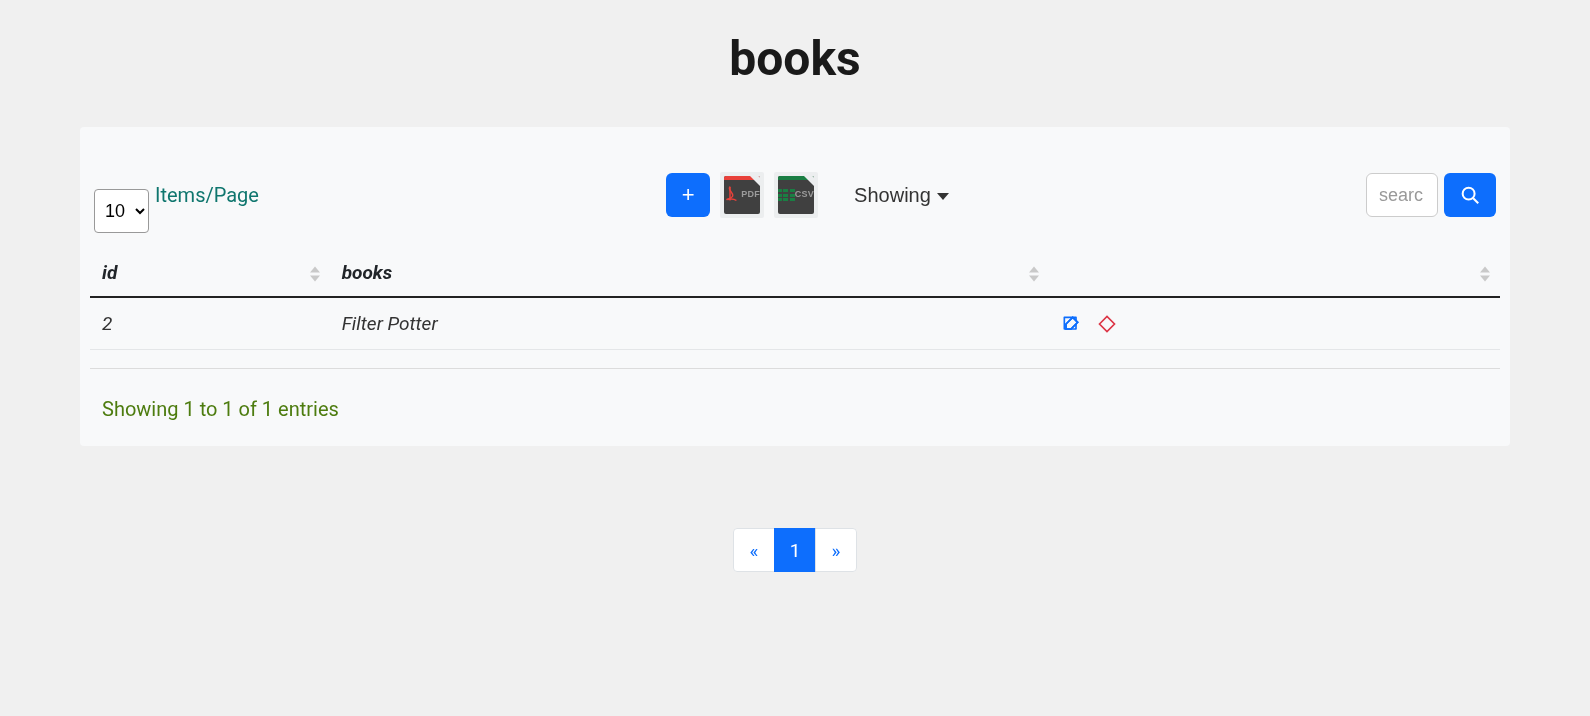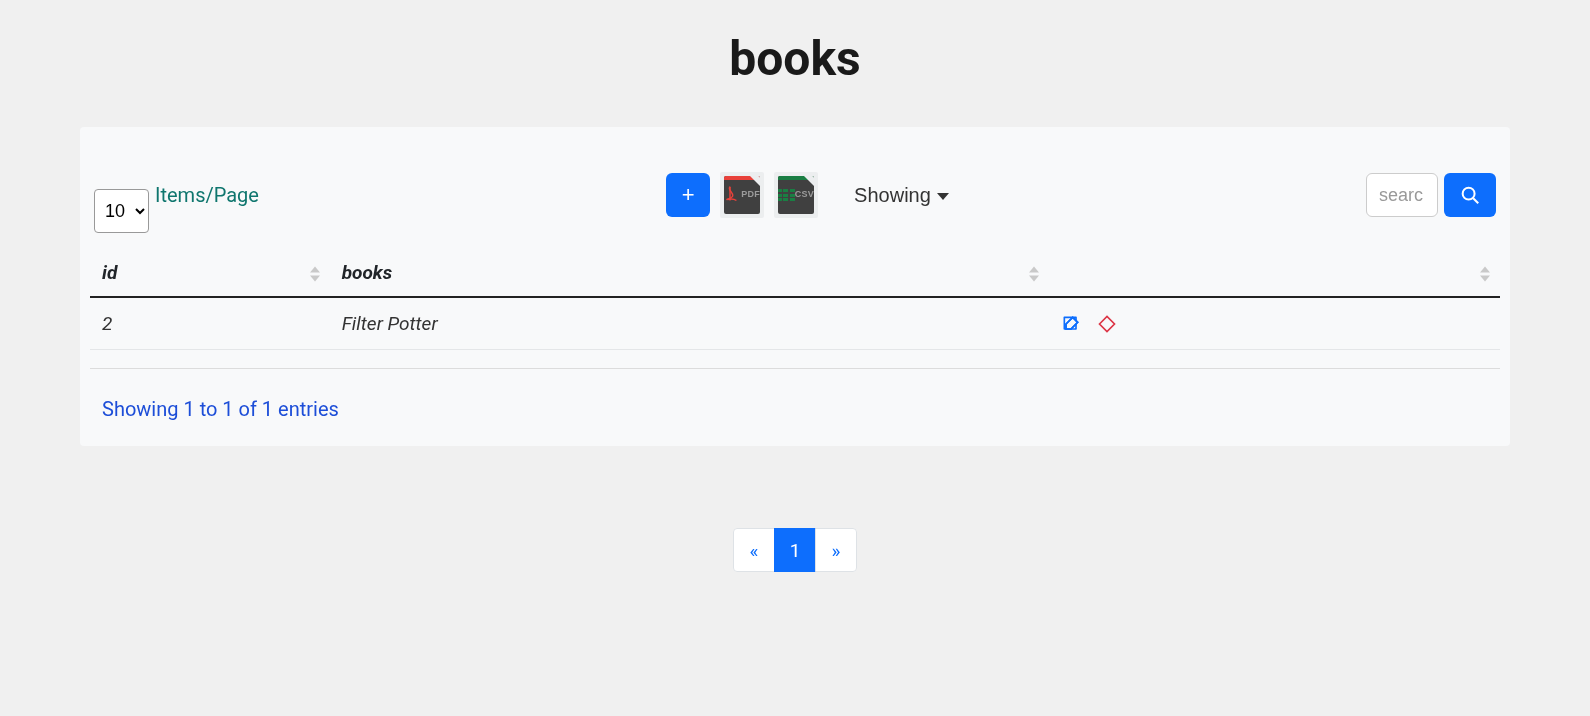--- a/index.html
+++ b/index.html
@@ -220,21 +220,21 @@
       cursor: pointer;
       padding: 0;
       display: inline-flex;
     }
     .table-footer-line {
       border-bottom: 1px solid #dcdcdc;
       margin: 18px 0 28px 0;
     }
     .showing-text {
       font-size: 20px;
-      color: #1d4ed8;
+      color: #4d7c0f;
       padding: 0 12px;
     }
     
     .pagination-wrap {
       display: flex;
       justify-content: center;
       margin-top: 82px;
     }
     .pagination {
       display: flex;

